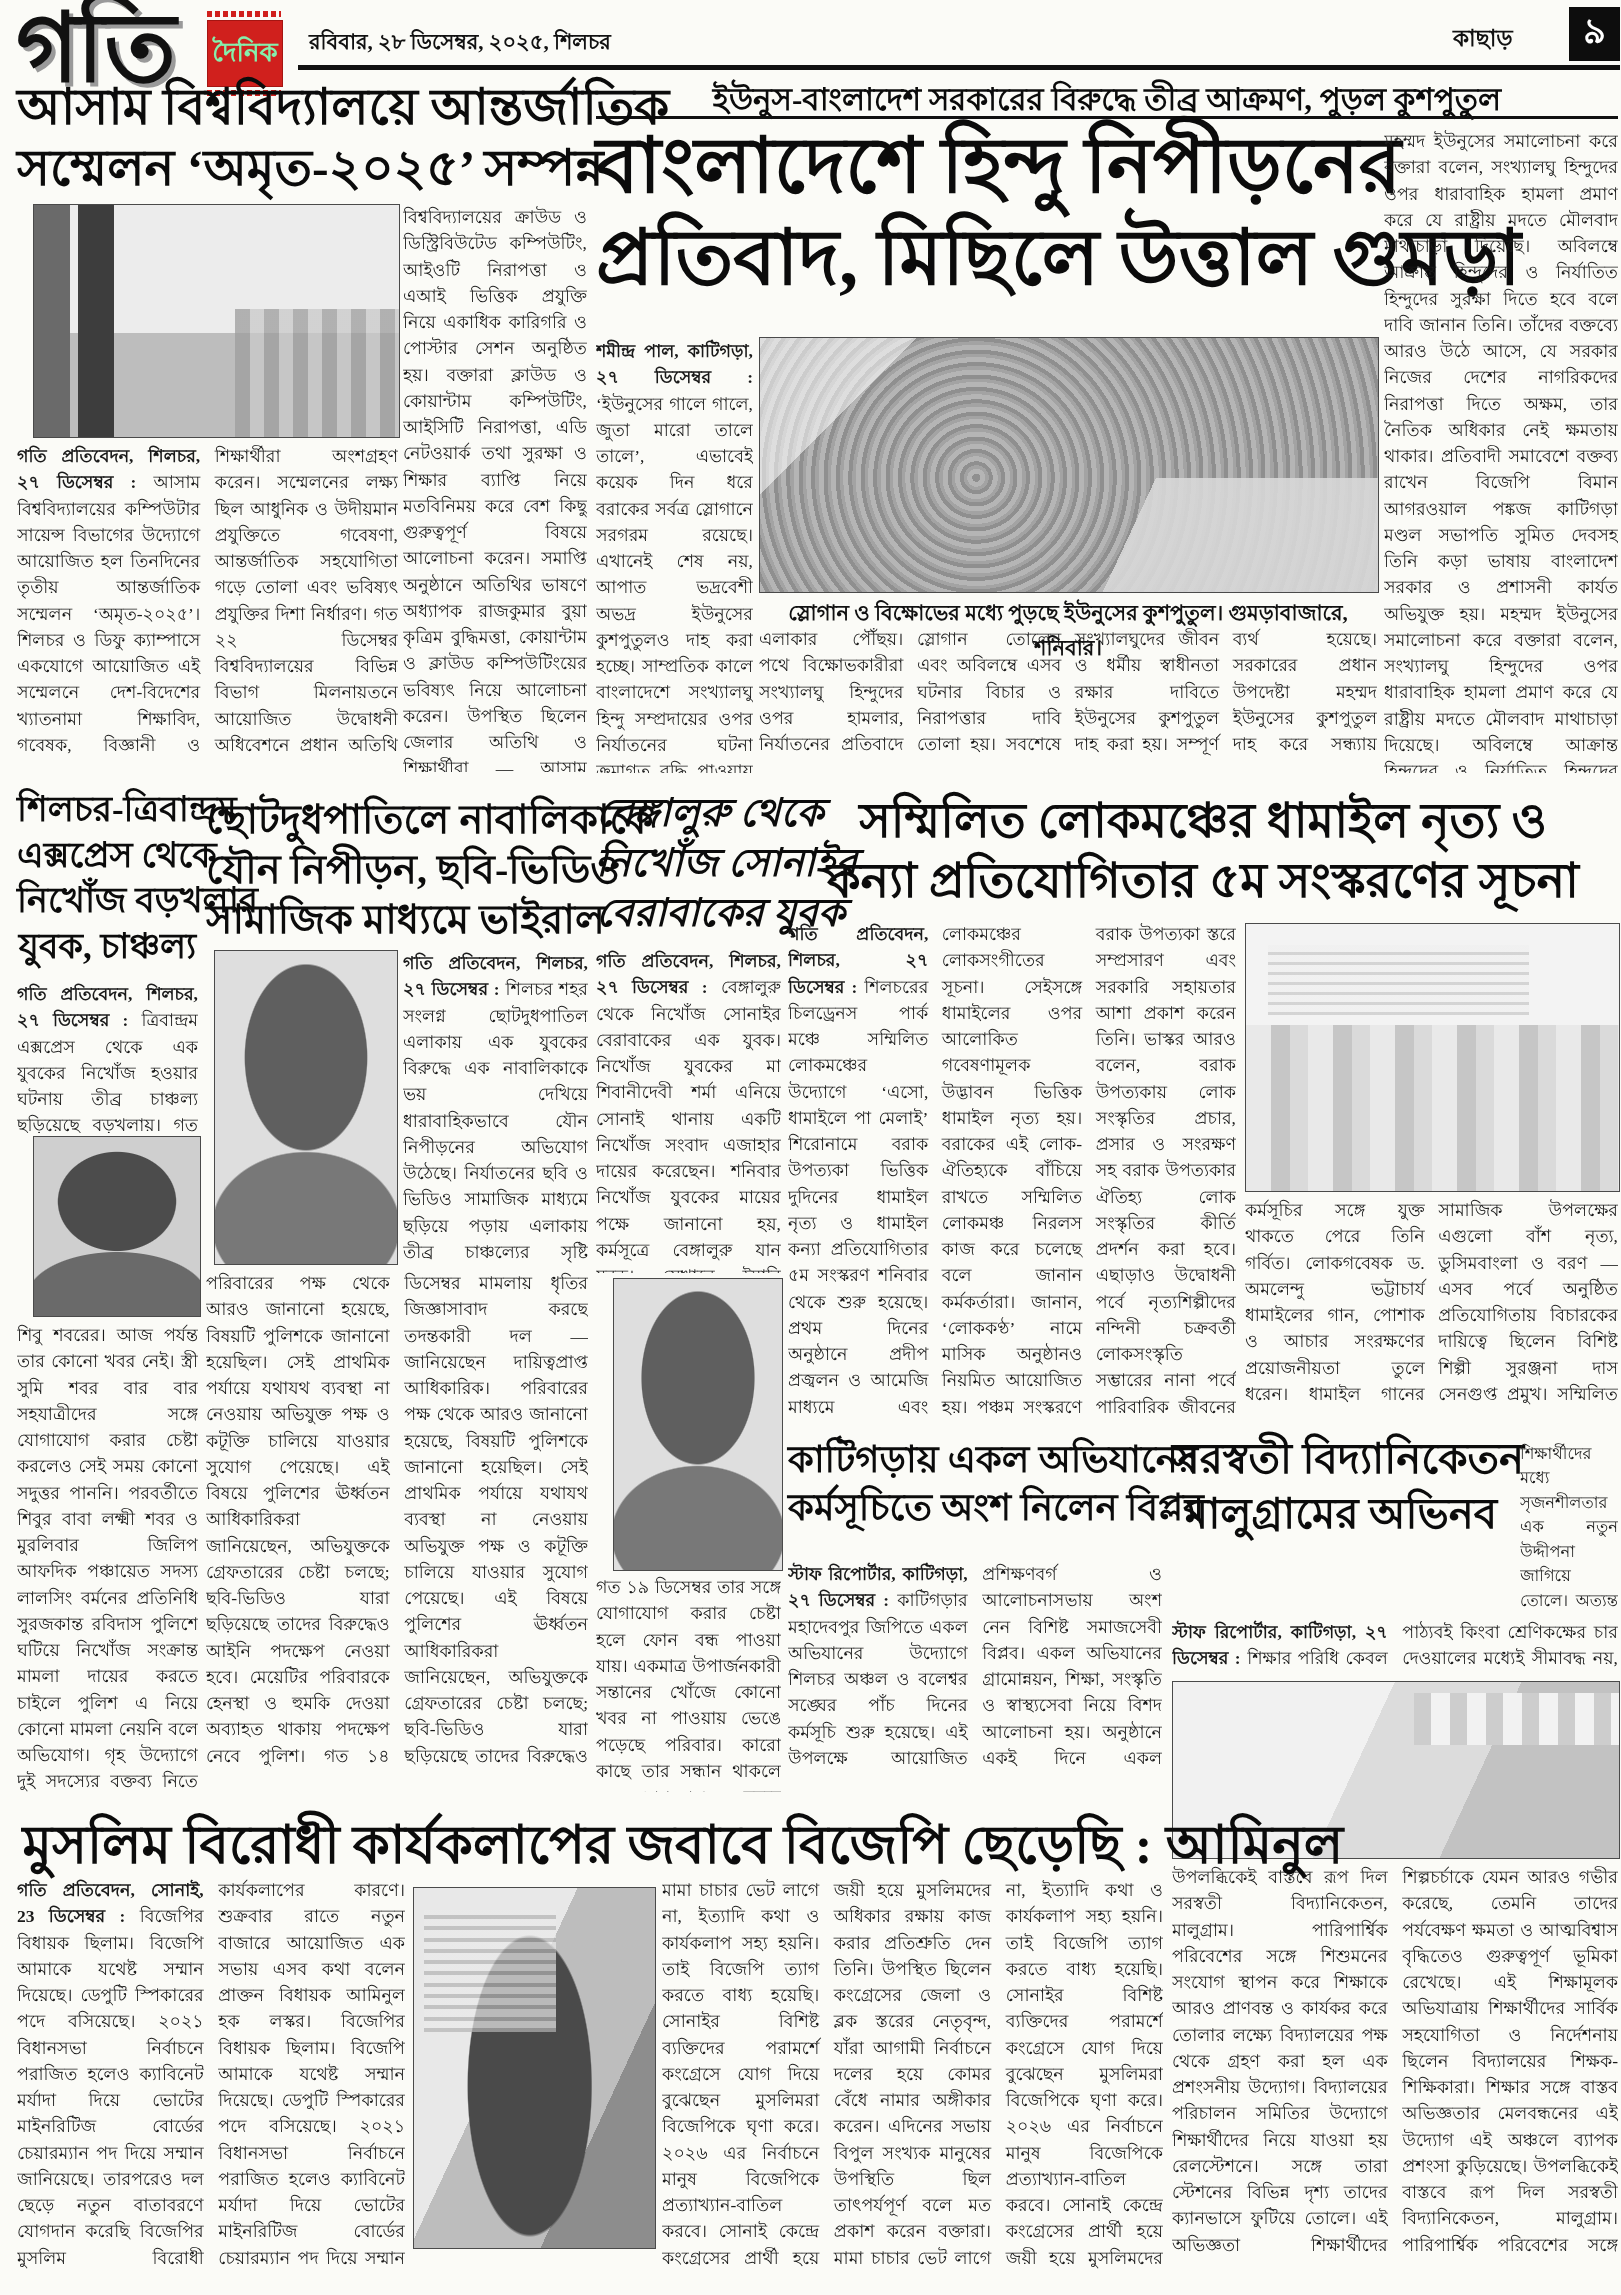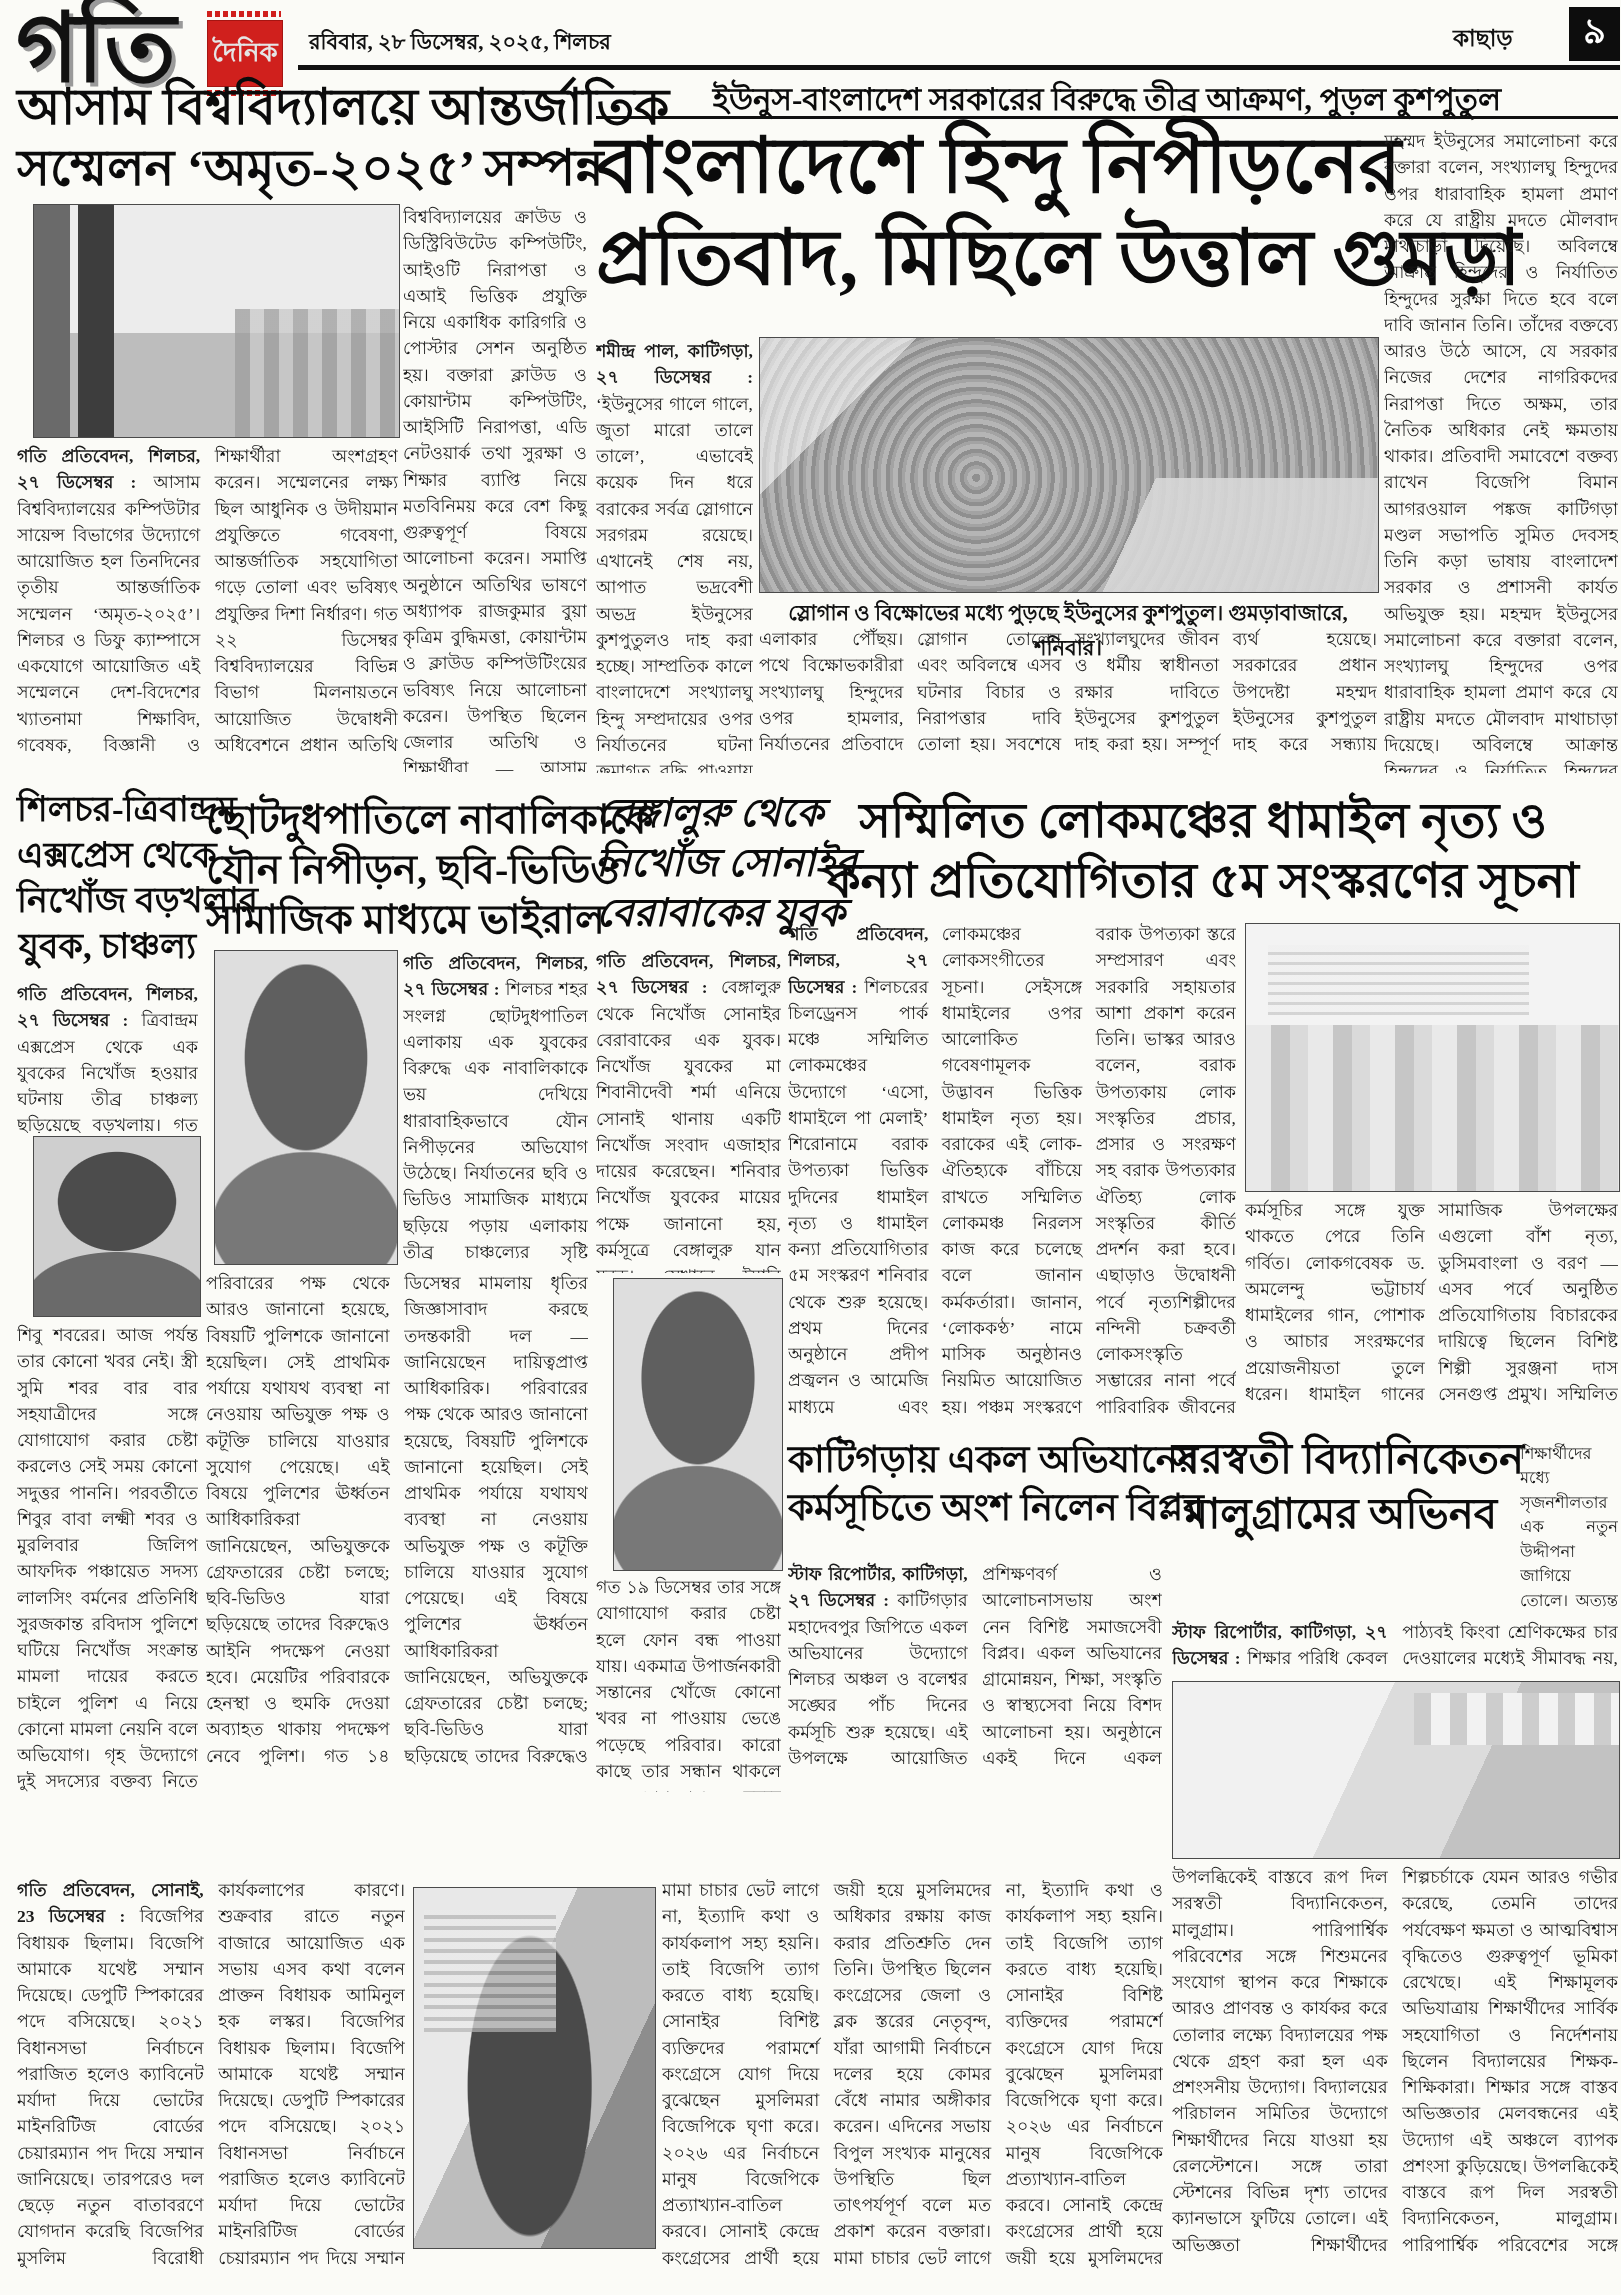--- a/index.html
+++ b/index.html
@@ -44,21 +44,21 @@
      linear-gradient(115deg,#e8e8e8 0 40%,#bdbdbd 40% 72%,#8d8d8d 72%),#d8d8d8;}
   .ph-speech::after{content:"";position:absolute;left:4%;top:6%;width:55%;height:34%;
      background:repeating-linear-gradient(0deg,#b3b3b3 0 4px,#eaeaea 4px 11.3px);opacity:.7;}
   .ph-station{background:
      linear-gradient(115deg,#f1f1f1 0 42%,#dcdcdc 42% 66%,#c2c2c2 66%),#e6e6e6;}
   .ph-station::after{content:"";position:absolute;right:0;top:6%;width:46%;height:30%;
      background:repeating-linear-gradient(90deg,#cdcdcd 0 17px,#f2f2f2 17px 36px);}
   .rule{background:#111;}
   #masthead-logo{font-size:96px;font-weight:900;line-height:1;letter-spacing:-2.3px;
      text-shadow:4px 4px 0 #9a9a9a;}
-  #logo-box{background:#d0201d;color:#e5e5e5;display:flex;align-items:center;justify-content:center;
+  #logo-box{background:#d0201d;color:#86efac;display:flex;align-items:center;justify-content:center;
      font-weight:bold;font-size:26px;border:1.7px solid #a51512;}
   .red-tiny{background:repeating-linear-gradient(90deg,#d0201d 0 5px,transparent 5px 8px);height:6.2px;}
   #page-num-box{background:#0d0d0d;color:#fff;display:flex;align-items:center;justify-content:center;
      font-size:35px;font-weight:bold;}
   .ital{font-style:italic;}
 </style>
 </head>
 <body>
 
 <div id="page">
@@ -188,20 +188,23 @@
   </div>
   <div class="abs bodytxt" style="left:1172px;top:1619px;width:446px;height:56px;column-count:2;column-gap:14.6px;">
     <span class="byline">স্টাফ রিপোর্টার, কাটিগড়া, ২৭ ডিসেম্বর :</span>
     <span>শিক্ষার পরিধি কেবল পাঠ্যবই কিংবা শ্রেণিকক্ষের চার দেওয়ালের মধ্যেই সীমাবদ্ধ নয়, এই</span>
   </div>
   <div class="photo ph-station" style="left:1172px;top:1681px;width:446px;height:176px;"></div>
   <div class="abs bodytxt" style="left:1172px;top:1864px;width:446px;height:417px;column-count:2;column-gap:14.6px;">
     <span>উপলব্ধিকেই বাস্তবে রূপ দিল সরস্বতী বিদ্যানিকেতন, মালুগ্রাম। পারিপার্শ্বিক পরিবেশের সঙ্গে শিশুমনের সংযোগ স্থাপন করে শিক্ষাকে আরও প্রাণবন্ত ও কার্যকর করে তোলার লক্ষ্যে বিদ্যালয়ের পক্ষ থেকে গ্রহণ করা হল এক প্রশংসনীয় উদ্যোগ। বিদ্যালয়ের পরিচালন সমিতির উদ্যোগে শিক্ষার্থীদের নিয়ে যাওয়া হয় রেলস্টেশনে। সঙ্গে তারা স্টেশনের বিভিন্ন দৃশ্য তাদের ক্যানভাসে ফুটিয়ে তোলে। এই অভিজ্ঞতা শিক্ষার্থীদের শিল্পচর্চাকে যেমন আরও গভীর করেছে, তেমনি তাদের পর্যবেক্ষণ ক্ষমতা ও আত্মবিশ্বাস বৃদ্ধিতেও গুরুত্বপূর্ণ ভূমিকা রেখেছে। এই শিক্ষামূলক অভিযাত্রায় শিক্ষার্থীদের সার্বিক সহযোগিতা ও নির্দেশনায় ছিলেন বিদ্যালয়ের শিক্ষক-শিক্ষিকারা। শিক্ষার সঙ্গে বাস্তব অভিজ্ঞতার মেলবন্ধনের এই উদ্যোগ এই অঞ্চলে ব্যাপক প্রশংসা কুড়িয়েছে। উপলব্ধিকেই বাস্তবে রূপ দিল সরস্বতী বিদ্যানিকেতন, মালুগ্রাম। পারিপার্শ্বিক পরিবেশের সঙ্গে শিশুমনের সংযোগ স্থাপন করে শিক্ষাকে আরও প্রাণবন্ত ও কার্যকর করে তোলার লক্ষ্যে বিদ্যালয়ের পক্ষ থেকে গ্রহণ করা হল এক প্রশংসনীয় উদ্যোগ। বিদ্যালয়ের পরিচালন সমিতির উদ্যোগে শিক্ষার্থীদের নিয়ে যাওয়া হয় রেলস্টেশনে। সঙ্গে তারা স্টেশনের বিভিন্ন দৃশ্য তাদের ক্যানভাসে ফুটিয়ে তোলে। এই অভিজ্ঞতা শিক্ষার্থীদের শিল্পচর্চাকে যেমন আরও গভীর করেছে, তেমনি তাদের পর্যবেক্ষণ ক্ষমতা ও আত্মবিশ্বাস বৃদ্ধিতেও গুরুত্বপূর্ণ ভূমিকা রেখেছে। এই শিক্ষামূলক অভিযাত্রায় শিক্ষার্থীদের সার্বিক সহযোগিতা ও নির্দেশনায় ছিলেন বিদ্যালয়ের শিক্ষক-শিক্ষিকারা। শিক্ষার সঙ্গে বাস্তব অভিজ্ঞতার মেলবন্ধনের এই উদ্যোগ এই অঞ্চলে ব্যাপক প্রশংসা কুড়িয়েছে।</span>
   </div>
 
+  <div class="abs hl" style="left:22.5px;top:1804px;width:1104px;font-size:53px;">
+    <div>মুসলিম বিরোধী কার্যকলাপের জবাবে বিজেপি ছেড়েছি : আমিনুল</div>
+  </div>
   <div class="abs bodytxt" style="left:17px;top:1877px;width:388px;height:403px;column-count:2;column-gap:14.6px;">
     <span class="byline">গতি প্রতিবেদন, সোনাই, 23 ডিসেম্বর :</span>
     <span>বিজেপির বিধায়ক ছিলাম। বিজেপি আমাকে যথেষ্ট সম্মান দিয়েছে। ডেপুটি স্পিকারের পদে বসিয়েছে। ২০২১ বিধানসভা নির্বাচনে পরাজিত হলেও ক্যাবিনেট মর্যাদা দিয়ে ভোটের মাইনরিটিজ বোর্ডের চেয়ারম্যান পদ দিয়ে সম্মান জানিয়েছে। তারপরেও দল ছেড়ে নতুন বাতাবরণে যোগদান করেছি বিজেপির মুসলিম বিরোধী কার্যকলাপের কারণে। শুক্রবার রাতে নতুন বাজারে আয়োজিত এক সভায় এসব কথা বলেন প্রাক্তন বিধায়ক আমিনুল হক লস্কর। বিজেপির বিধায়ক ছিলাম। বিজেপি আমাকে যথেষ্ট সম্মান দিয়েছে। ডেপুটি স্পিকারের পদে বসিয়েছে। ২০২১ বিধানসভা নির্বাচনে পরাজিত হলেও ক্যাবিনেট মর্যাদা দিয়ে ভোটের মাইনরিটিজ বোর্ডের চেয়ারম্যান পদ দিয়ে সম্মান জানিয়েছে। তারপরেও দল ছেড়ে নতুন বাতাবরণে যোগদান করেছি বিজেপির মুসলিম বিরোধী কার্যকলাপের কারণে। শুক্রবার রাতে নতুন বাজারে আয়োজিত এক সভায় এসব কথা বলেন প্রাক্তন বিধায়ক আমিনুল হক লস্কর।</span>
   </div>
   <div class="photo ph-speech" style="left:413px;top:1887px;width:241px;height:360px;"></div>
   <div class="abs bodytxt" style="left:662px;top:1877px;width:501px;height:403px;column-count:3;column-gap:14.6px;">
     <span>মামা চাচার ভেট লাগে না, ইত্যাদি কথা ও কার্যকলাপ সহ্য হয়নি। তাই বিজেপি ত্যাগ করতে বাধ্য হয়েছি। সোনাইর বিশিষ্ট ব্যক্তিদের পরামর্শে কংগ্রেসে যোগ দিয়ে বুঝেছেন মুসলিমরা বিজেপিকে ঘৃণা করে। ২০২৬ এর নির্বাচনে মানুষ বিজেপিকে প্রত্যাখ্যান-বাতিল করবে। সোনাই কেন্দ্রে কংগ্রেসের প্রার্থী হয়ে জয়ী হয়ে মুসলিমদের অধিকার রক্ষায় কাজ করার প্রতিশ্রুতি দেন তিনি। উপস্থিত ছিলেন কংগ্রেসের জেলা ও ব্লক স্তরের নেতৃবৃন্দ, যাঁরা আগামী নির্বাচনে দলের হয়ে কোমর বেঁধে নামার অঙ্গীকার করেন। এদিনের সভায় বিপুল সংখ্যক মানুষের উপস্থিতি ছিল তাৎপর্যপূর্ণ বলে মত প্রকাশ করেন বক্তারা। মামা চাচার ভেট লাগে না, ইত্যাদি কথা ও কার্যকলাপ সহ্য হয়নি। তাই বিজেপি ত্যাগ করতে বাধ্য হয়েছি। সোনাইর বিশিষ্ট ব্যক্তিদের পরামর্শে কংগ্রেসে যোগ দিয়ে বুঝেছেন মুসলিমরা বিজেপিকে ঘৃণা করে। ২০২৬ এর নির্বাচনে মানুষ বিজেপিকে প্রত্যাখ্যান-বাতিল করবে। সোনাই কেন্দ্রে কংগ্রেসের প্রার্থী হয়ে জয়ী হয়ে মুসলিমদের অধিকার রক্ষায় কাজ করার প্রতিশ্রুতি দেন তিনি। উপস্থিত ছিলেন কংগ্রেসের জেলা ও ব্লক স্তরের নেতৃবৃন্দ, যাঁরা আগামী নির্বাচনে দলের হয়ে কোমর বেঁধে নামার অঙ্গীকার করেন। এদিনের সভায় বিপুল সংখ্যক মানুষের উপস্থিতি ছিল তাৎপর্যপূর্ণ বলে মত প্রকাশ করেন বক্তারা।</span>
   </div>
 
 </div>

